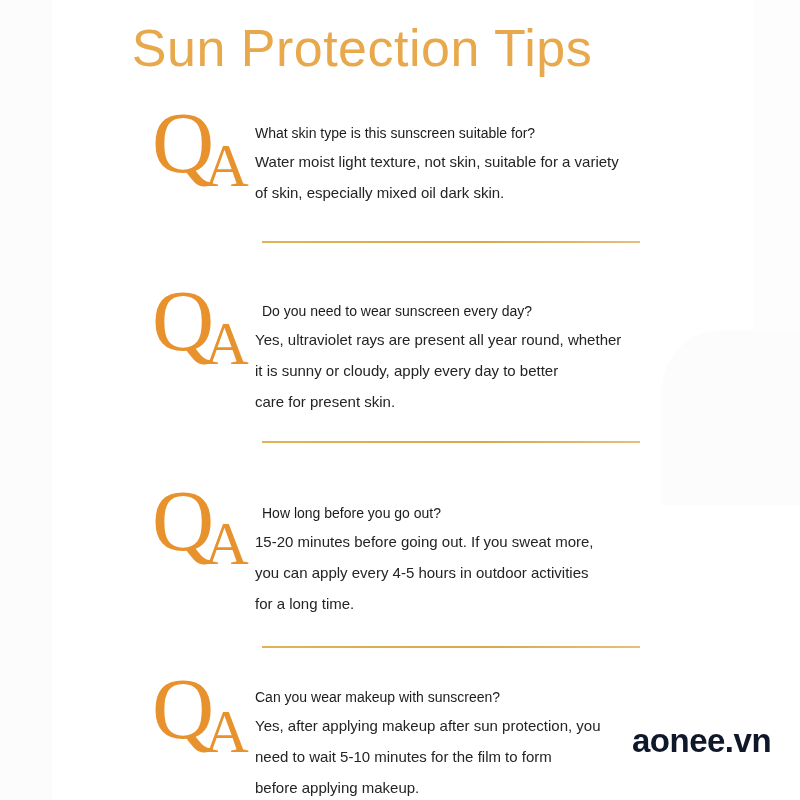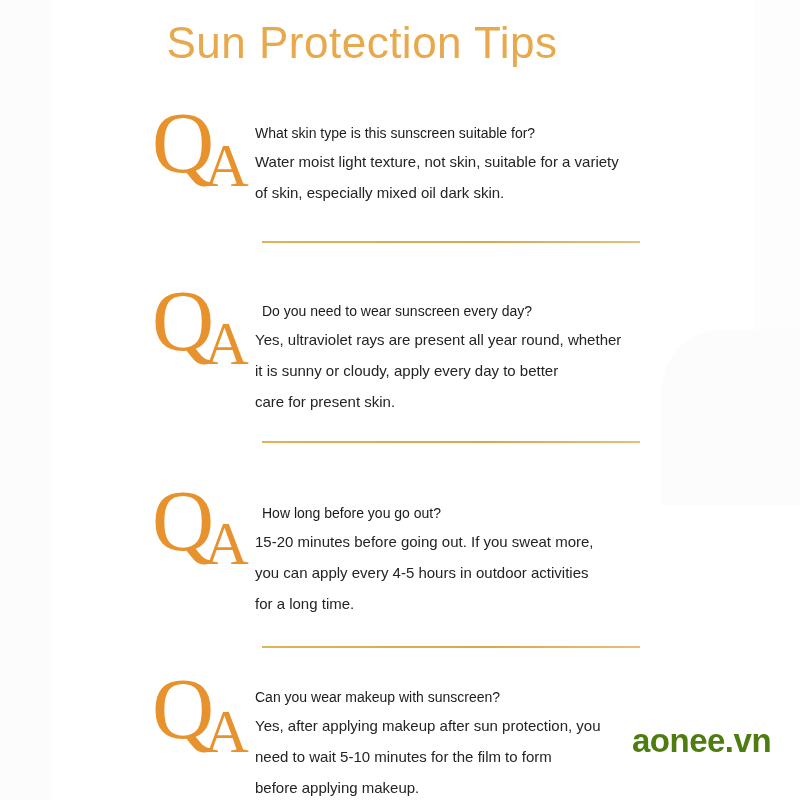--- a/index.html
+++ b/index.html
@@ -37,21 +37,21 @@
     width: 46px; height: 340px;
     background: #fdfdfd;
   }
 
   
   .page-title {
     position: absolute;
     left: 0; top: 18px;
     width: 724px;
     text-align: center;
-    font-size: 44px;
+    font-size: 52px;
     letter-spacing: 0.5px;
     color: #e8a84c;
     font-weight: 400;
     font-family: "Liberation Sans", sans-serif;
   }
 
   
   .qa-block {
     position: absolute;
     left: 0;
@@ -113,21 +113,21 @@
     background: linear-gradient(to right, #e2b258, #d9a84e 60%, #e6c07a);
   }
 
   
   .watermark {
     position: absolute;
     left: 632px;
     top: 722px;
     font-size: 33px;
     font-weight: bold;
-    color: #4d7c0f;
+    color: #0f172a;
     letter-spacing: -0.5px;
     font-family: "Liberation Sans", sans-serif;
   }
 </style>
 </head>
 <body>
 
 <div id="page">
 
   <div class="bg-band-left"></div>

